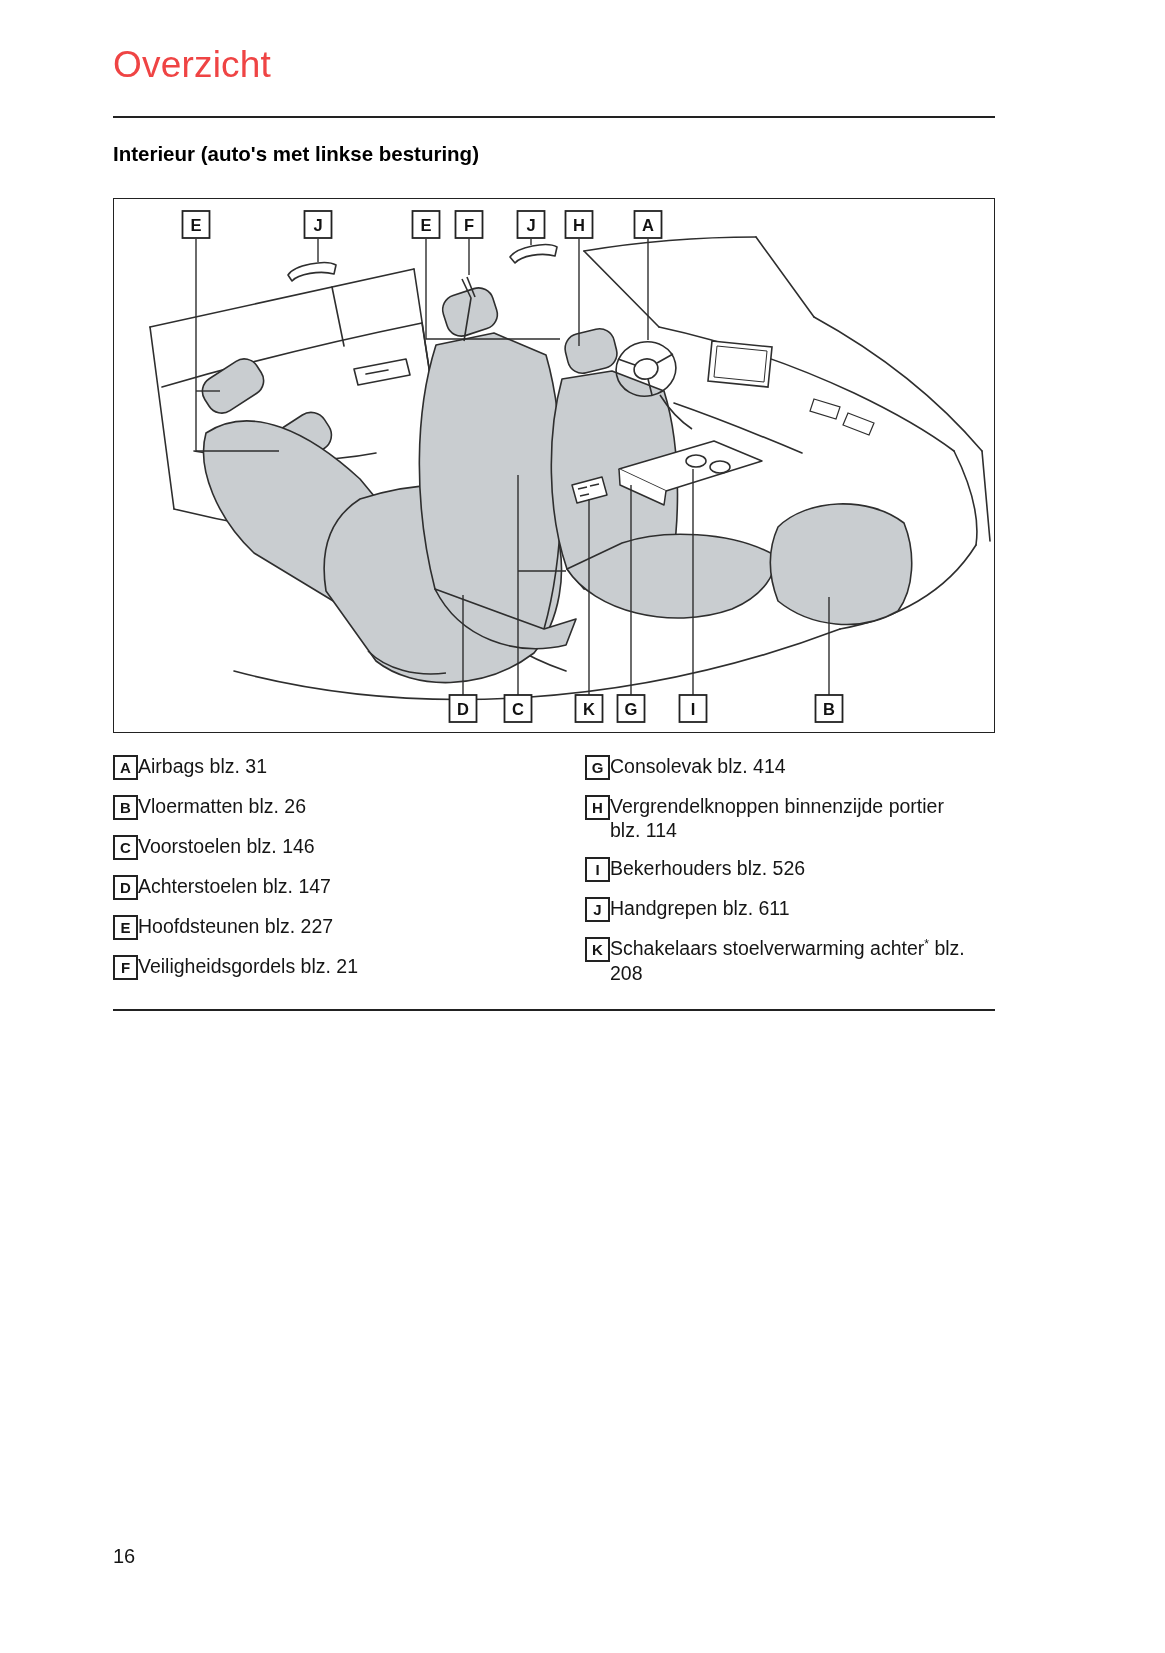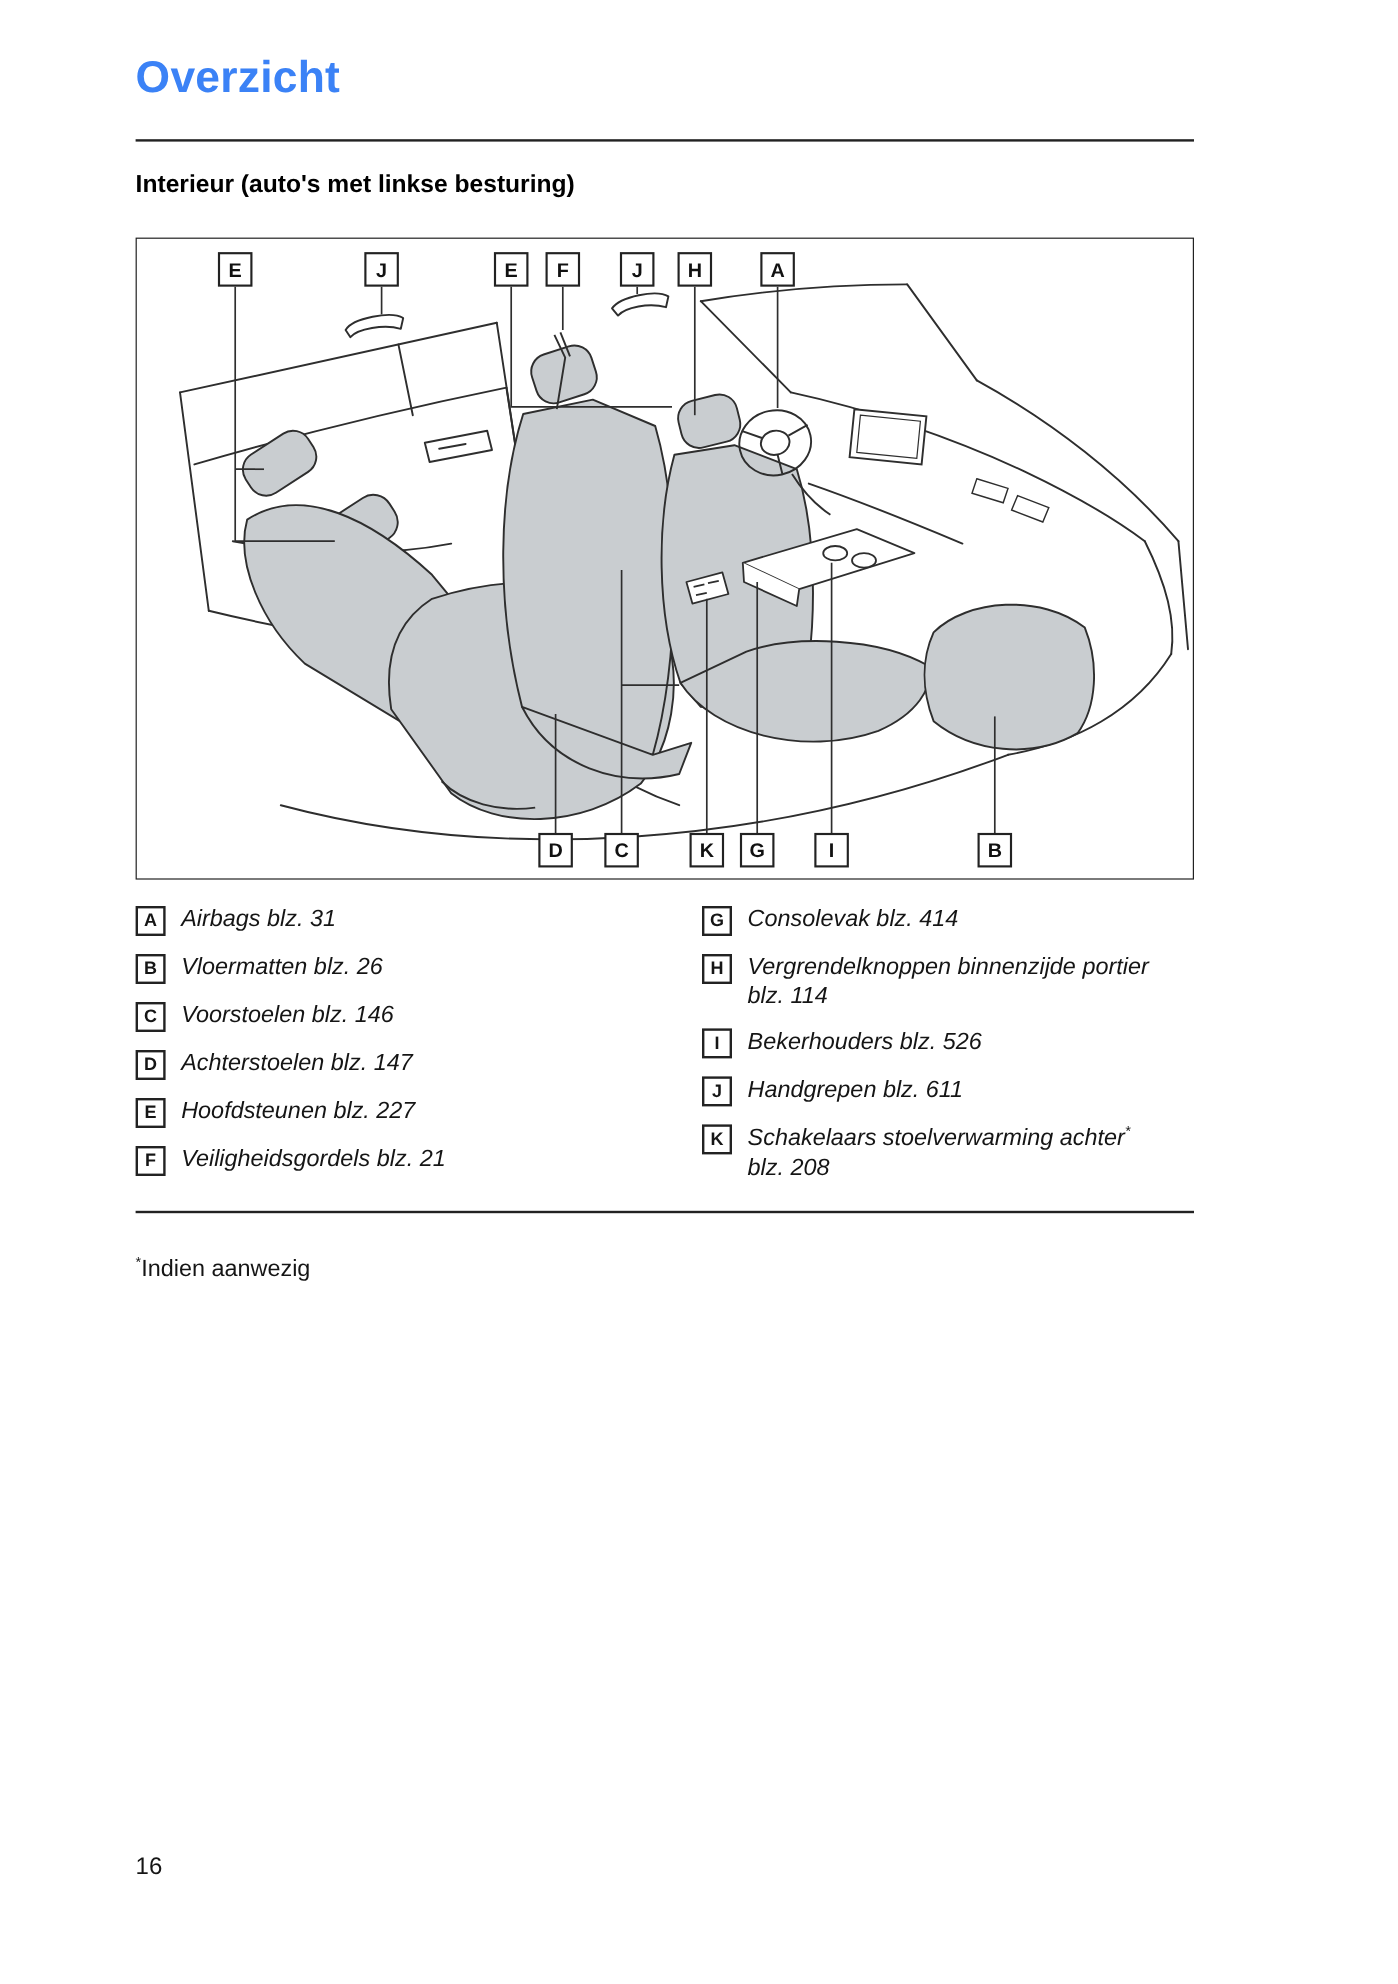--- a/index.html
+++ b/index.html
@@ -14,23 +14,23 @@
   }
   .content {
     position: absolute;
     left: 113px;
     top: 0;
     width: 882px;
   }
   h1.title {
     margin: 44px 0 0 0;
     font-size: 37px;
-    font-weight: 700;
+    font-weight: 400;
     letter-spacing: 0.2px;
-    color: #3b82f6;
+    color: #ef4444;
   }
   .rule {
     border: 0;
     border-top: 2px solid #222;
     margin: 0;
   }
   .rule-1 { margin-top: 30px; }
   .subtitle {
     margin-top: 24px;
     font-size: 20.5px;
@@ -64,24 +64,22 @@
     border: 2px solid #222;
     box-sizing: border-box;
     display: flex;
     align-items: center;
     justify-content: center;
     font-size: 15px;
     font-weight: 700;
     margin-top: 1px;
   }
   .legend-text {
-    padding-left: 13px;
     font-size: 19.5px;
     line-height: 1.24;
-    font-style: italic;
   }
   sup { font-size: 0.62em; }
   .rule-2 { margin-top: 10px; }
   .footnote {
     margin-top: 34px;
     font-size: 19.5px;
   }
   .page-number {
     position: absolute;
     left: 113px;
@@ -285,17 +283,16 @@
       </div>
       <div class="legend-row">
         <span class="key">K</span>
         <span class="legend-text"><span>Schakelaars stoelverwarming achter</span><sup>*</sup> <span>blz. 208</span></span>
       </div>
     </div>
   </div>
 
   <hr class="rule rule-2">
 
-  <div class="footnote"><sup>*</sup><span>Indien aanwezig</span></div>
 
 </div>
 
 <div class="page-number">16</div>
 
 </body></html>

